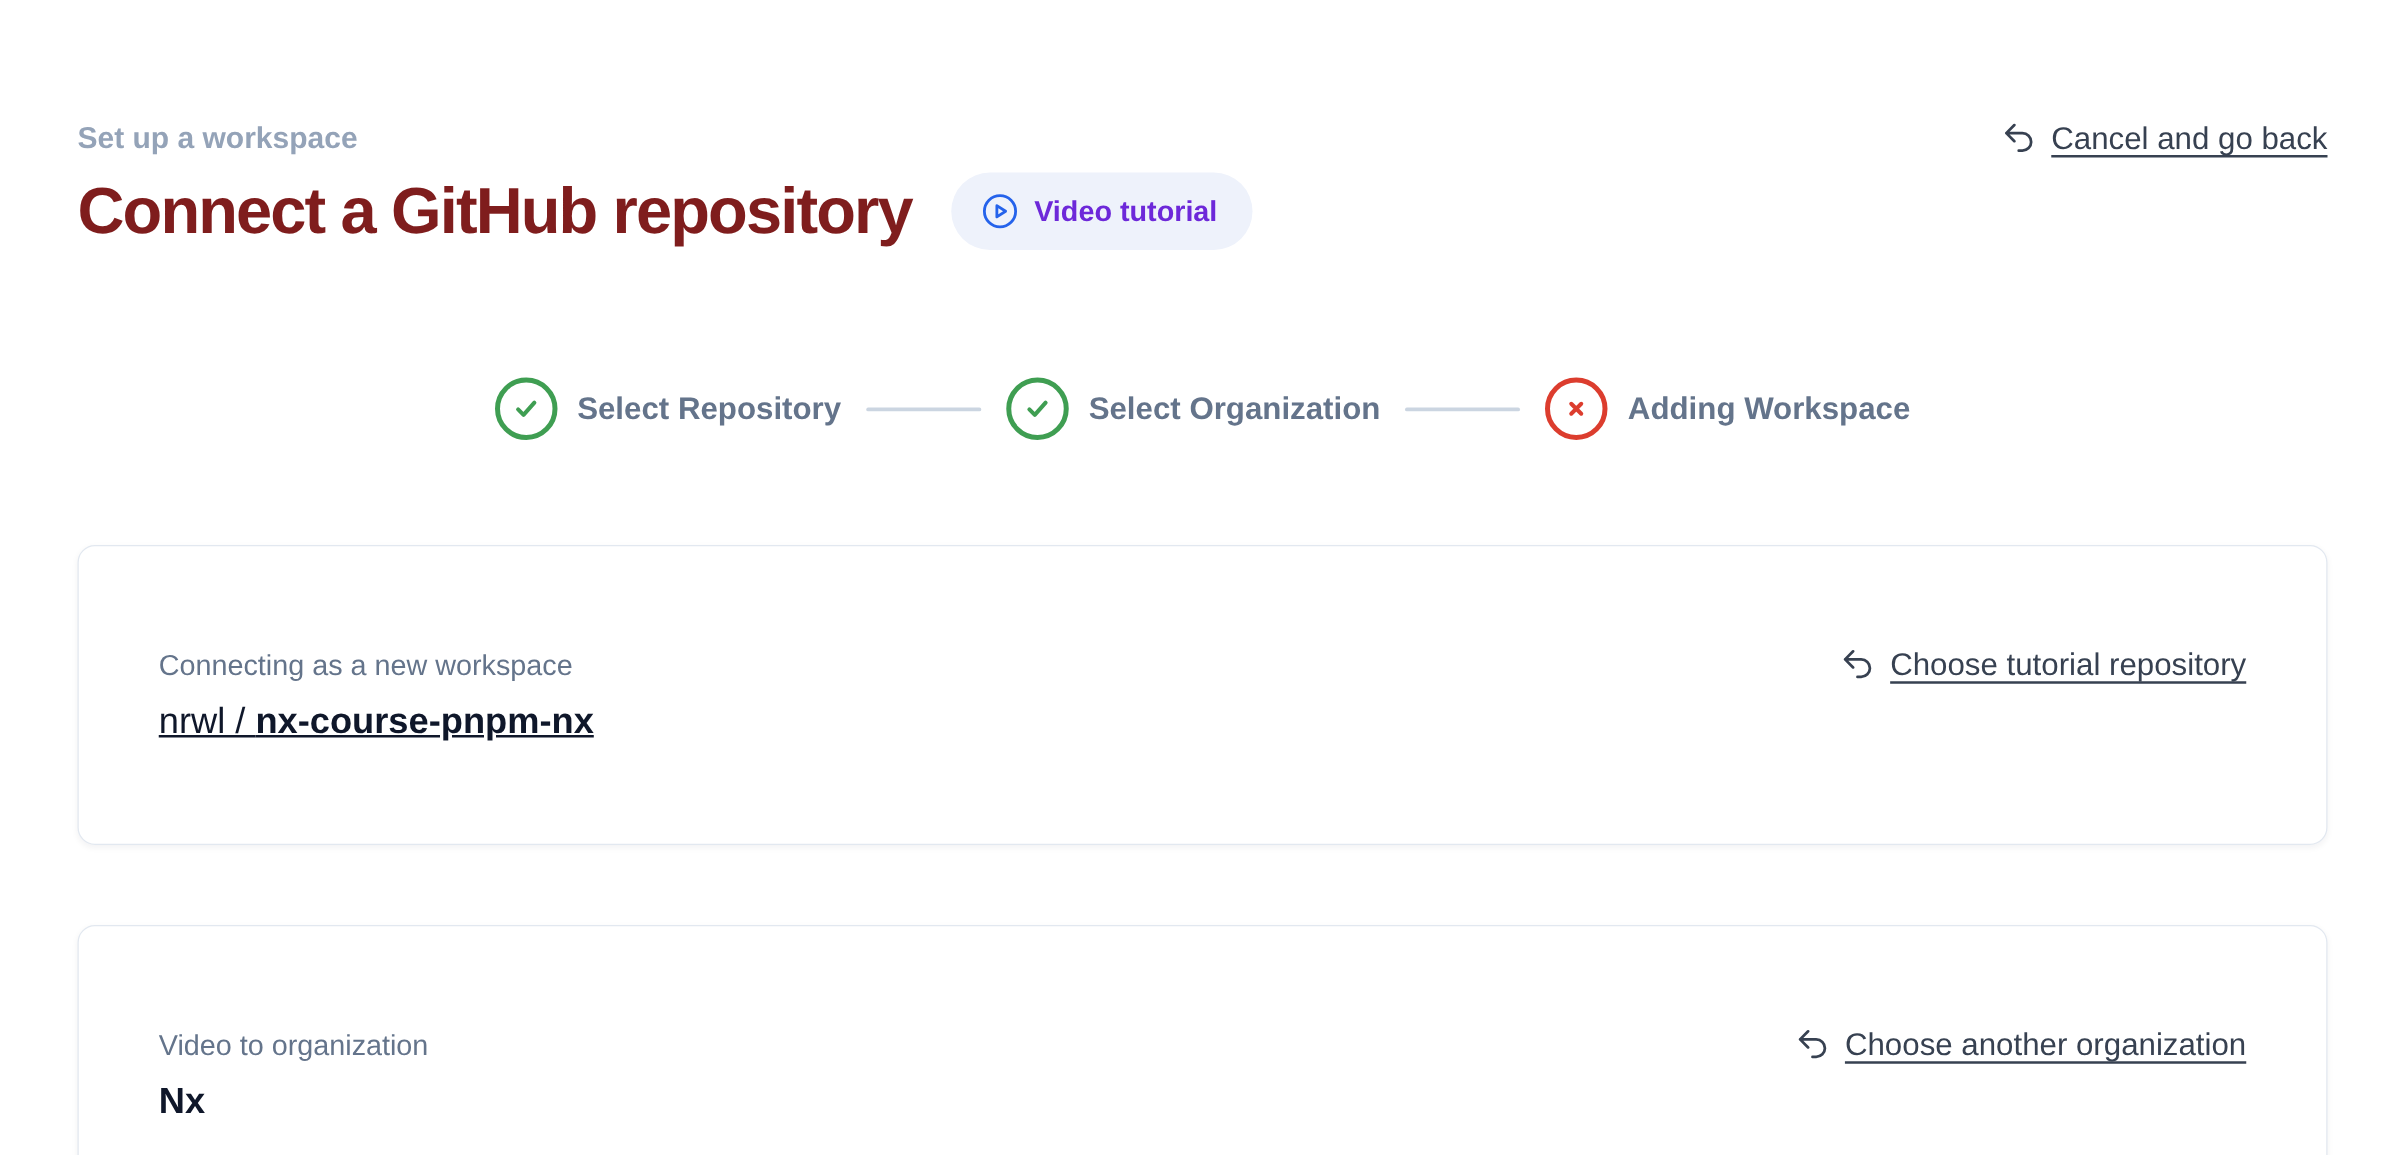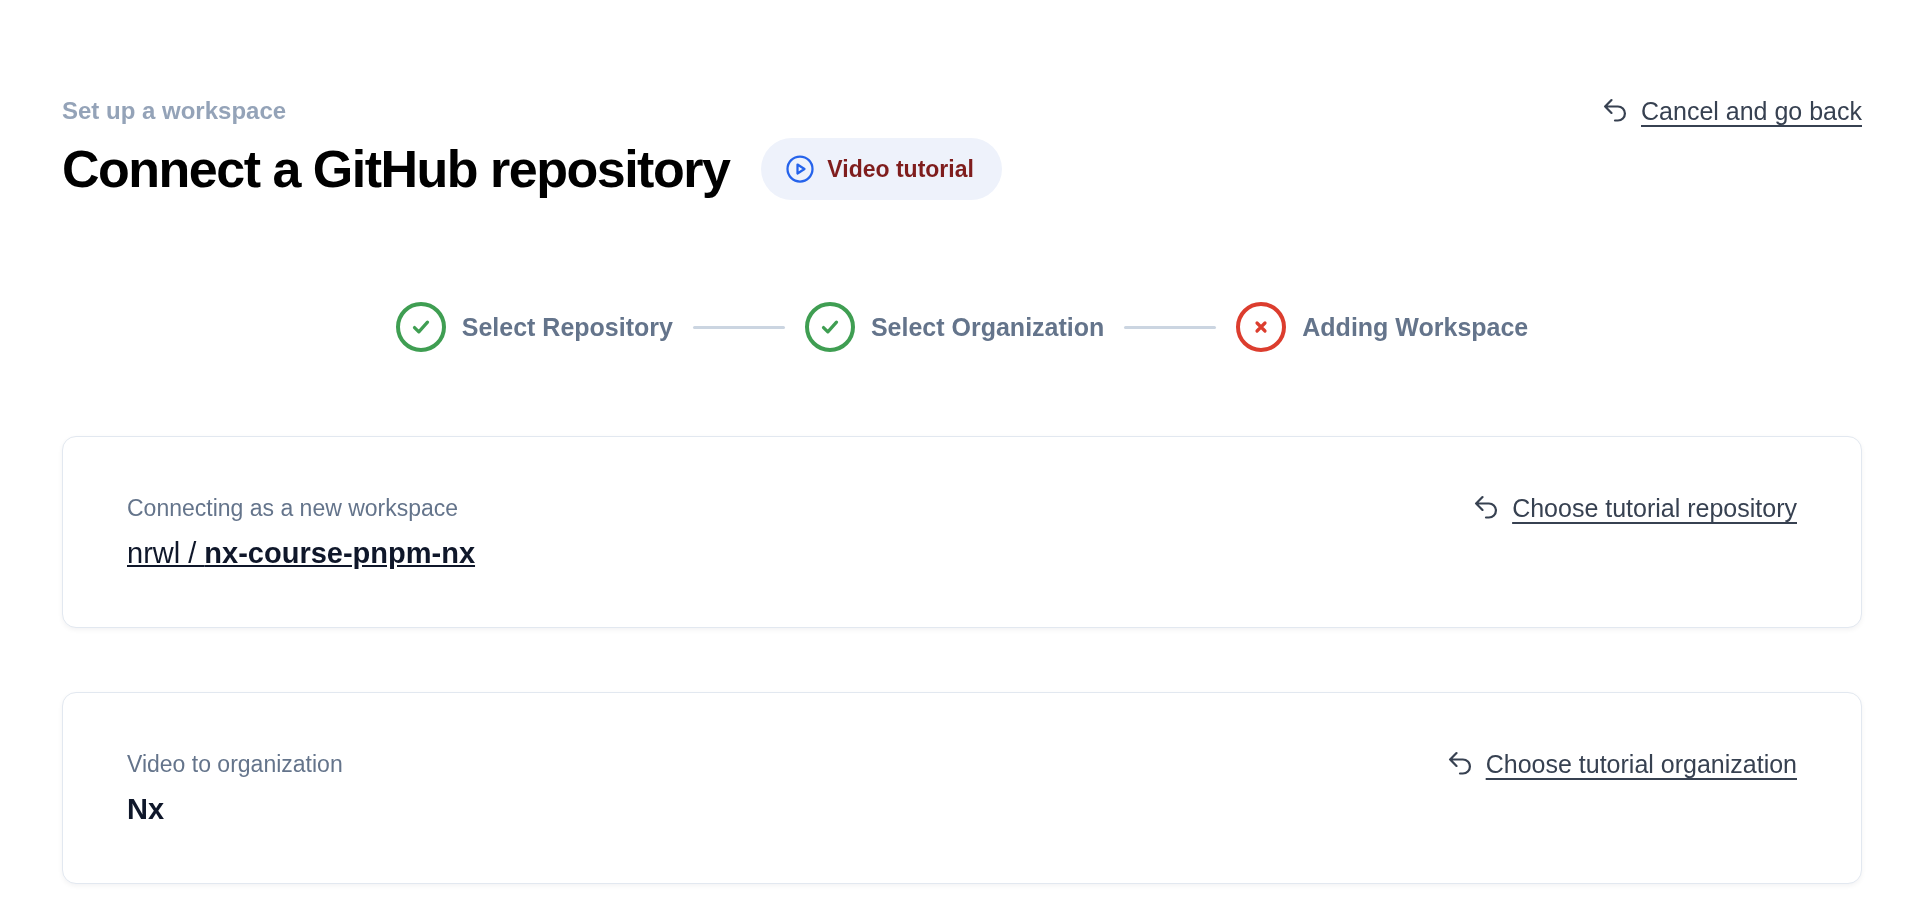--- a/index.html
+++ b/index.html
@@ -15,33 +15,33 @@
   
   .header-row { display: flex; justify-content: space-between; align-items: flex-start; }
   .breadcrumb {
     font-size: 24px; line-height: 30px;
     color: #94a3b8; font-weight: 700;
   }
   .title-row { display: flex; align-items: center; margin-top: 12px; }
   .page-title {
     font-size: 52px; line-height: 62px;
     font-weight: 800; letter-spacing: -1.5px;
-    color: #000000;
+    color: #7f1d1d;
   }
   .video-pill {
     display: inline-flex; align-items: center;
     margin-left: 32px;
     background: #eef2fb;
     border: none; cursor: pointer;
     border-radius: 999px;
     padding: 16px 28px 16px 24px;
     font-family: inherit;
   }
   .video-pill .label {
-    color: #7f1d1d; font-weight: 700; font-size: 23px; margin-left: 12px;
+    color: #6d28d9; font-weight: 700; font-size: 23px; margin-left: 12px;
   }
   .link {
     display: inline-flex; align-items: flex-start;
     color: #374151; font-size: 25px; line-height: 30px;
     text-decoration: underline; text-underline-offset: 5px;
     text-decoration-thickness: 1.5px;
     cursor: pointer;
   }
   .link .undo-ic { margin-right: 12px; flex: 0 0 auto; }
 
@@ -69,21 +69,21 @@
     margin: 0 20px; border-radius: 2px; flex: 0 0 auto;
   }
 
   
   .card {
     margin-top: 84px;
     border: 1.5px solid #e2e8f0;
     border-radius: 14px;
     background: #ffffff;
     box-shadow: 0 2px 5px rgba(15, 23, 42, 0.05);
-    padding: 56px 64px;
+    padding: 80px 64px;
     display: flex; justify-content: space-between; align-items: flex-start;
   }
   .card + .card { margin-top: 64px; }
   .card-label { font-size: 23px; line-height: 30px; color: #64748b; font-weight: 400; }
   .card-value { margin-top: 12px; font-size: 29px; line-height: 36px; color: #0f172a; font-weight: 700; }
   .card-value .owner { font-weight: 500; text-decoration: underline; }
   .card-value .repo  { font-weight: 800; text-decoration: underline; }
   svg { display: block; }
 </style>
 </head>
@@ -173,17 +173,17 @@
     <div>
       <div class="card-label">Video to organization</div>
       <div class="card-value">Nx</div>
     </div>
     <a class="link">
       <span class="undo-ic">
         <svg width="28" height="28" viewBox="0 0 24 24" fill="none" stroke="#374151" stroke-width="1.9" stroke-linecap="round" stroke-linejoin="round">
           <path d="M9 14.5 L3.5 9 L9 3.5 M3.5 9 H14.5 a6 6 0 0 1 0 12 H12"></path>
         </svg>
       </span>
-      <span>Choose tutorial organization</span>
+      <span>Choose another organization</span>
     </a>
   </div>
 
 </div>
 
 </body></html>

